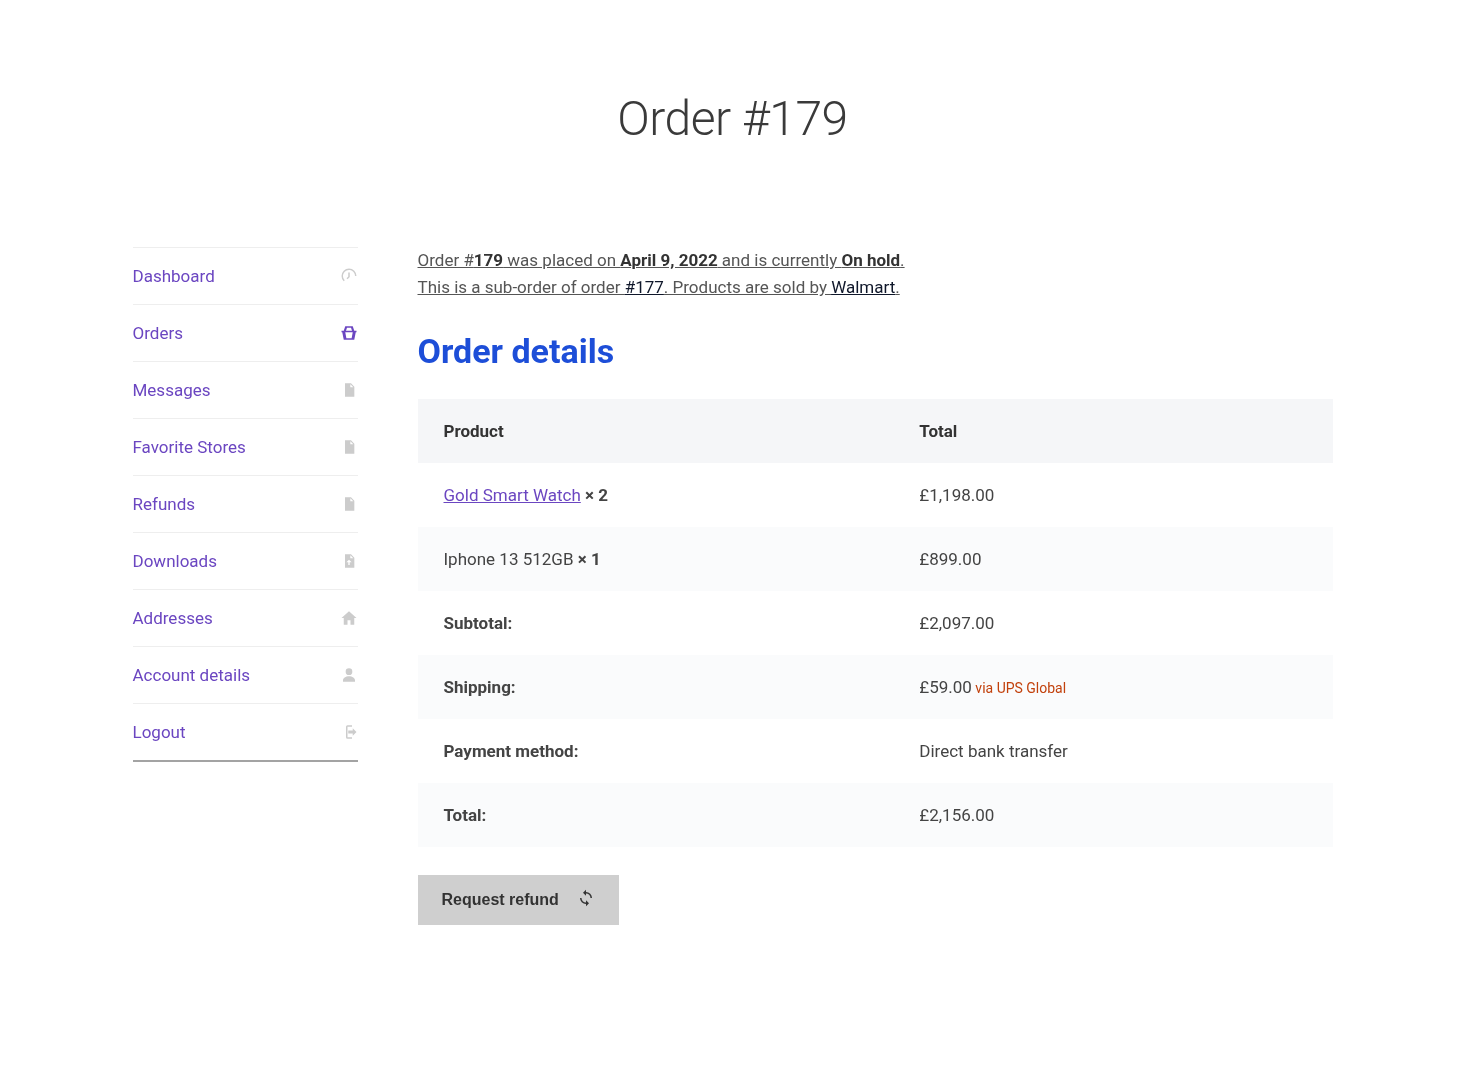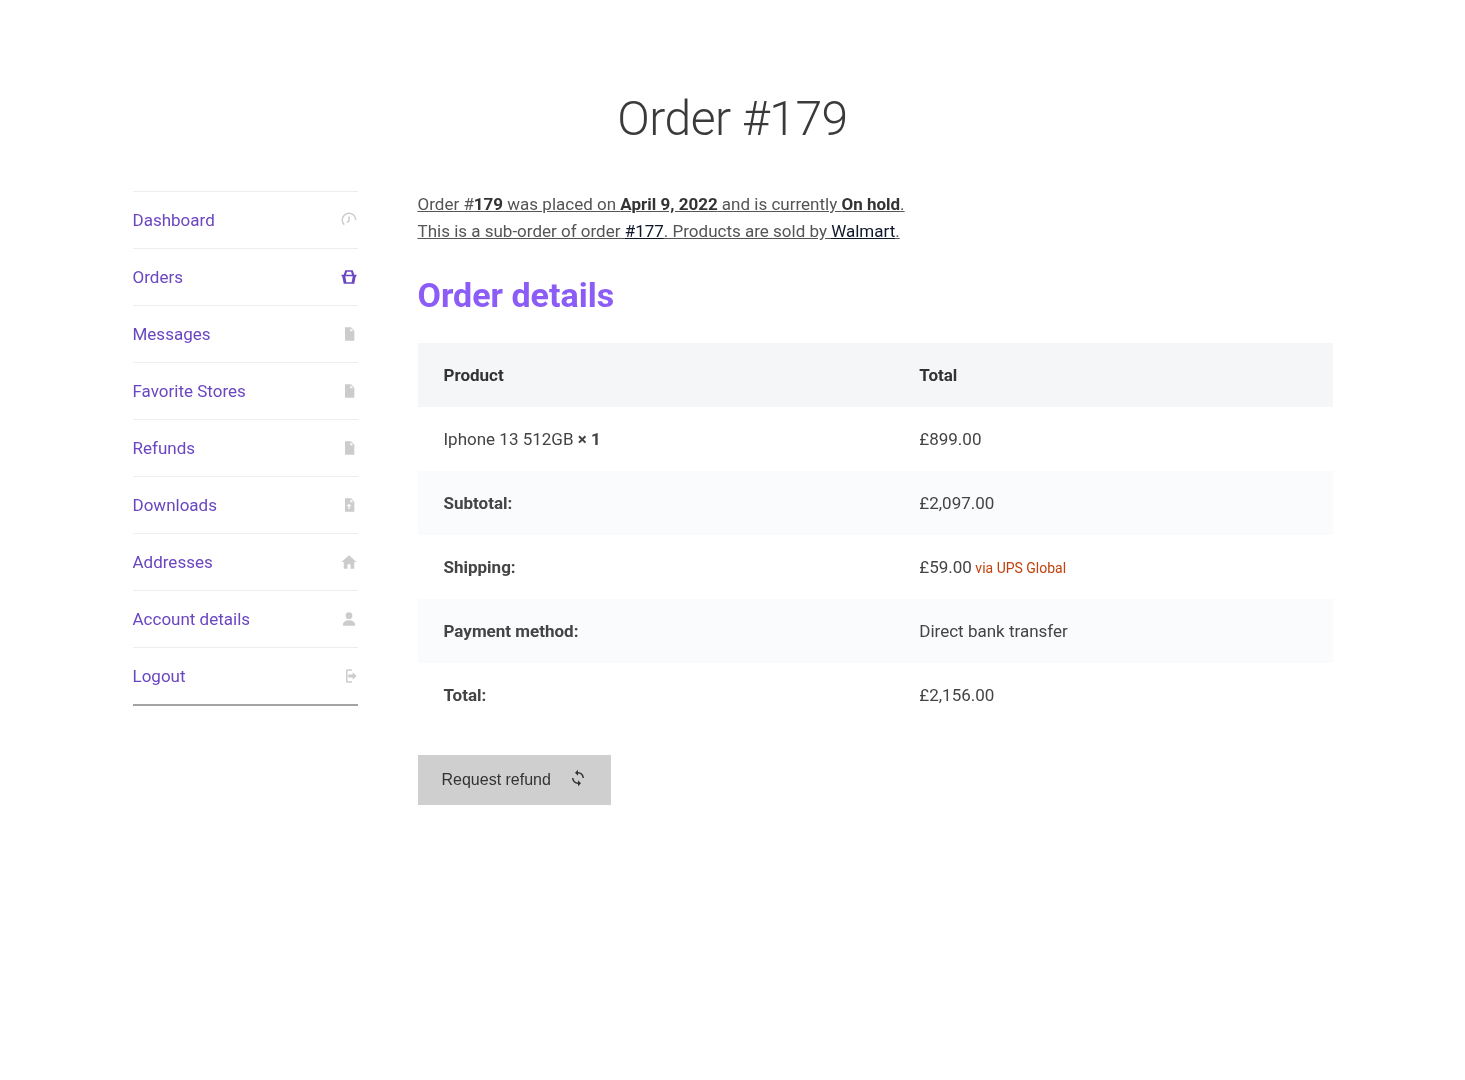--- a/index.html
+++ b/index.html
@@ -8,21 +8,21 @@
       background: #ffffff;
       color: #333;
       font-size: 16px;
     }
     .page-title {
       text-align: center;
       font-size: 48px;
       font-weight: 300;
       color: #3a3a3a;
       margin-top: 90px;
-      margin-bottom: 44px;
+      margin-bottom: 100px;
       letter-spacing: -0.5px;
     }
     .container {
       display: flex;
       max-width: 1240px;
       margin: 0 auto;
       gap: 60px;
       padding: 0 20px;
     }
     .sidebar {
@@ -66,21 +66,21 @@
       text-decoration: underline;
     }
     .order-info strong { font-weight: 700; color: #333; }
     .order-info a {
       color: #0f172a;
       text-decoration: underline;
     }
     .section-heading {
       font-size: 34px;
       font-weight: 700;
-      color: #8b5cf6;
+      color: #1d4ed8;
       margin: 30px 0 28px;
     }
     .order-table {
       width: 100%;
       border-collapse: collapse;
     }
     .order-table thead tr {
       background: #f5f6f8;
     }
     .order-table th {
@@ -107,21 +107,21 @@
     .via-text { font-size: 14px; color: #c2410c; }
     .refund-btn {
       margin-top: 28px;
       display: inline-flex;
       align-items: center;
       gap: 18px;
       background: #cfcfcf;
       border: none;
       padding: 14px 24px;
       font-size: 16px;
-      font-weight: 400;
+      font-weight: 700;
       color: #333;
       cursor: pointer;
     }
     .refund-btn svg { fill: #333; width: 18px; height: 18px; }
   </style>
 </head>
 <body>
 
 <h1 class="page-title">Order #179</h1>
 
@@ -214,20 +214,26 @@
     <table class="order-table">
       <thead>
         <tr>
           <th style="width:52%">Product</th>
           <th>Total</th>
         </tr>
       </thead>
       <tbody>
         <tr>
           <td>
+            <a>Gold Smart Watch</a><span class="product-qty"> × 2</span>
+          </td>
+          <td>£1,198.00</td>
+        </tr>
+        <tr>
+          <td>
             <span>Iphone 13 512GB</span><span class="product-qty"> × 1</span>
           </td>
           <td>£899.00</td>
         </tr>
         <tr>
           <td class="row-label">Subtotal:</td>
           <td>£2,097.00</td>
         </tr>
         <tr>
           <td class="row-label">Shipping:</td>

